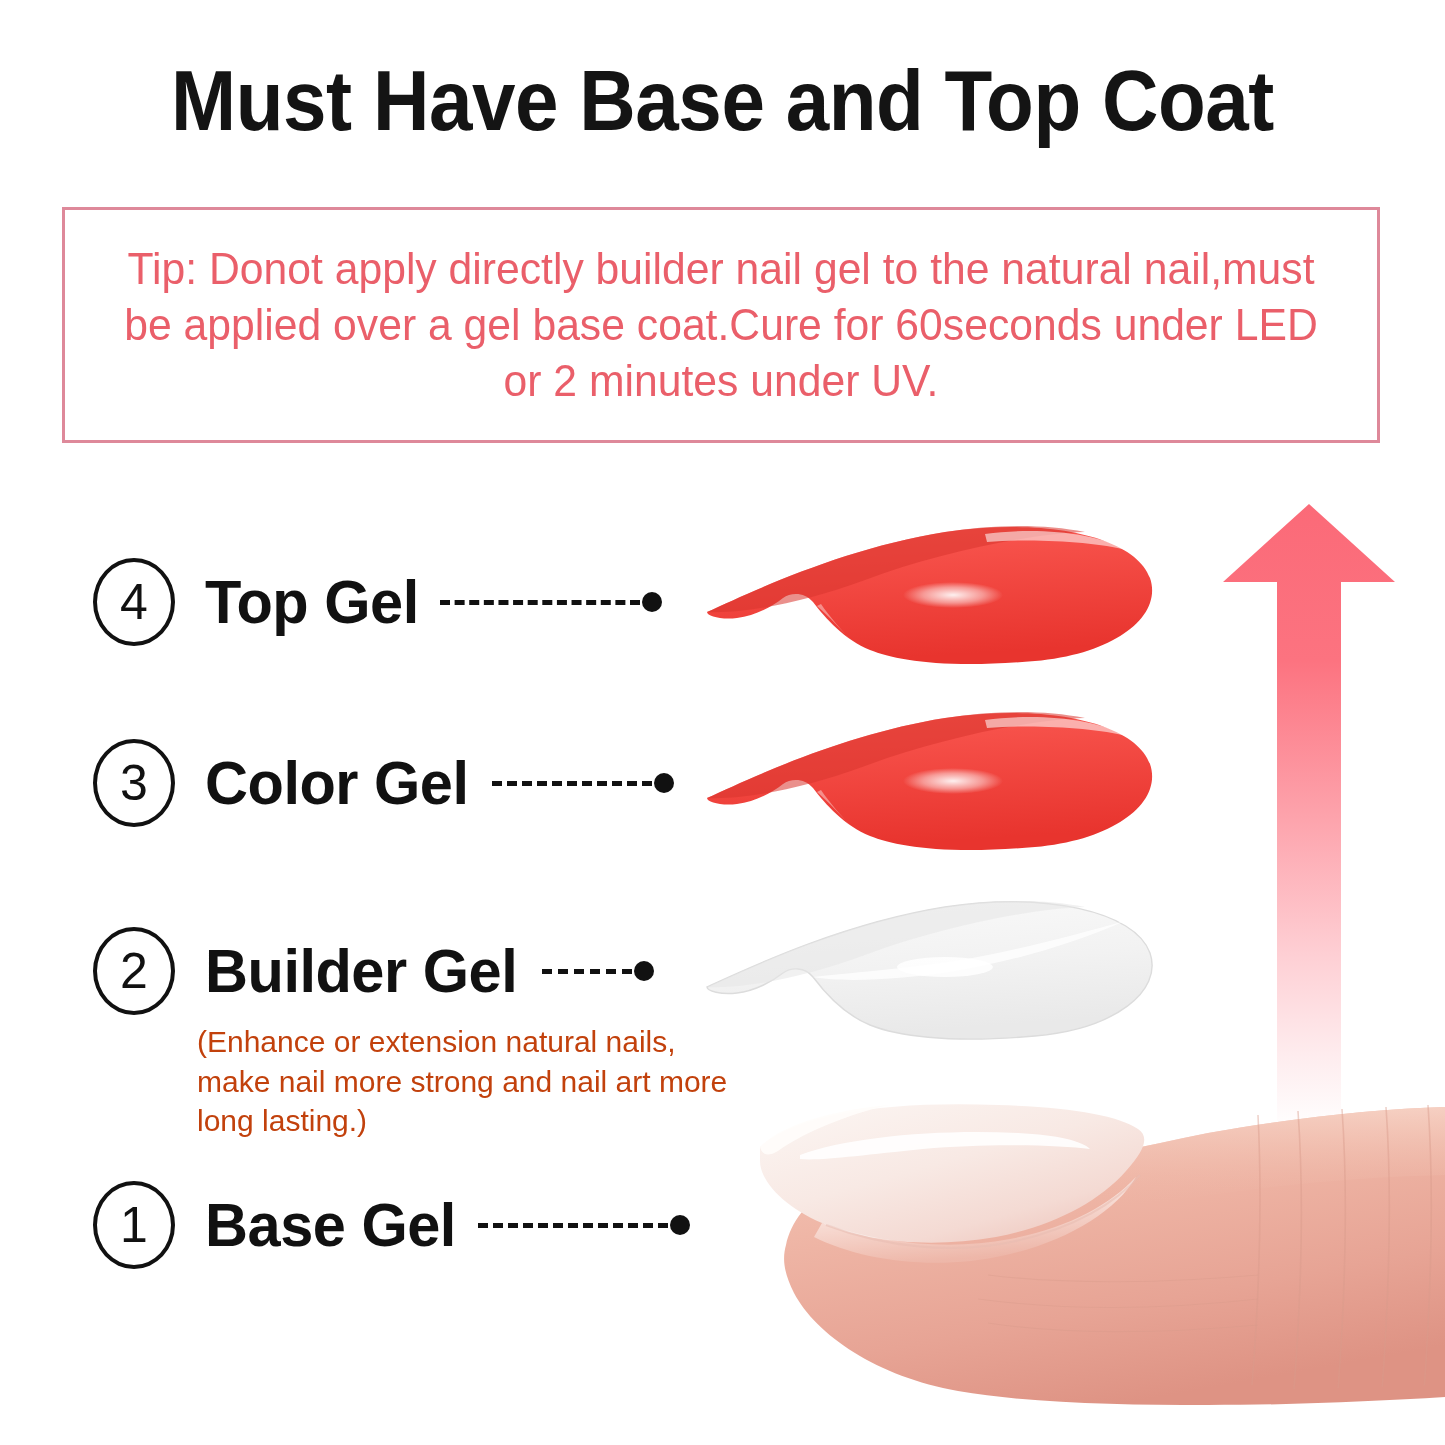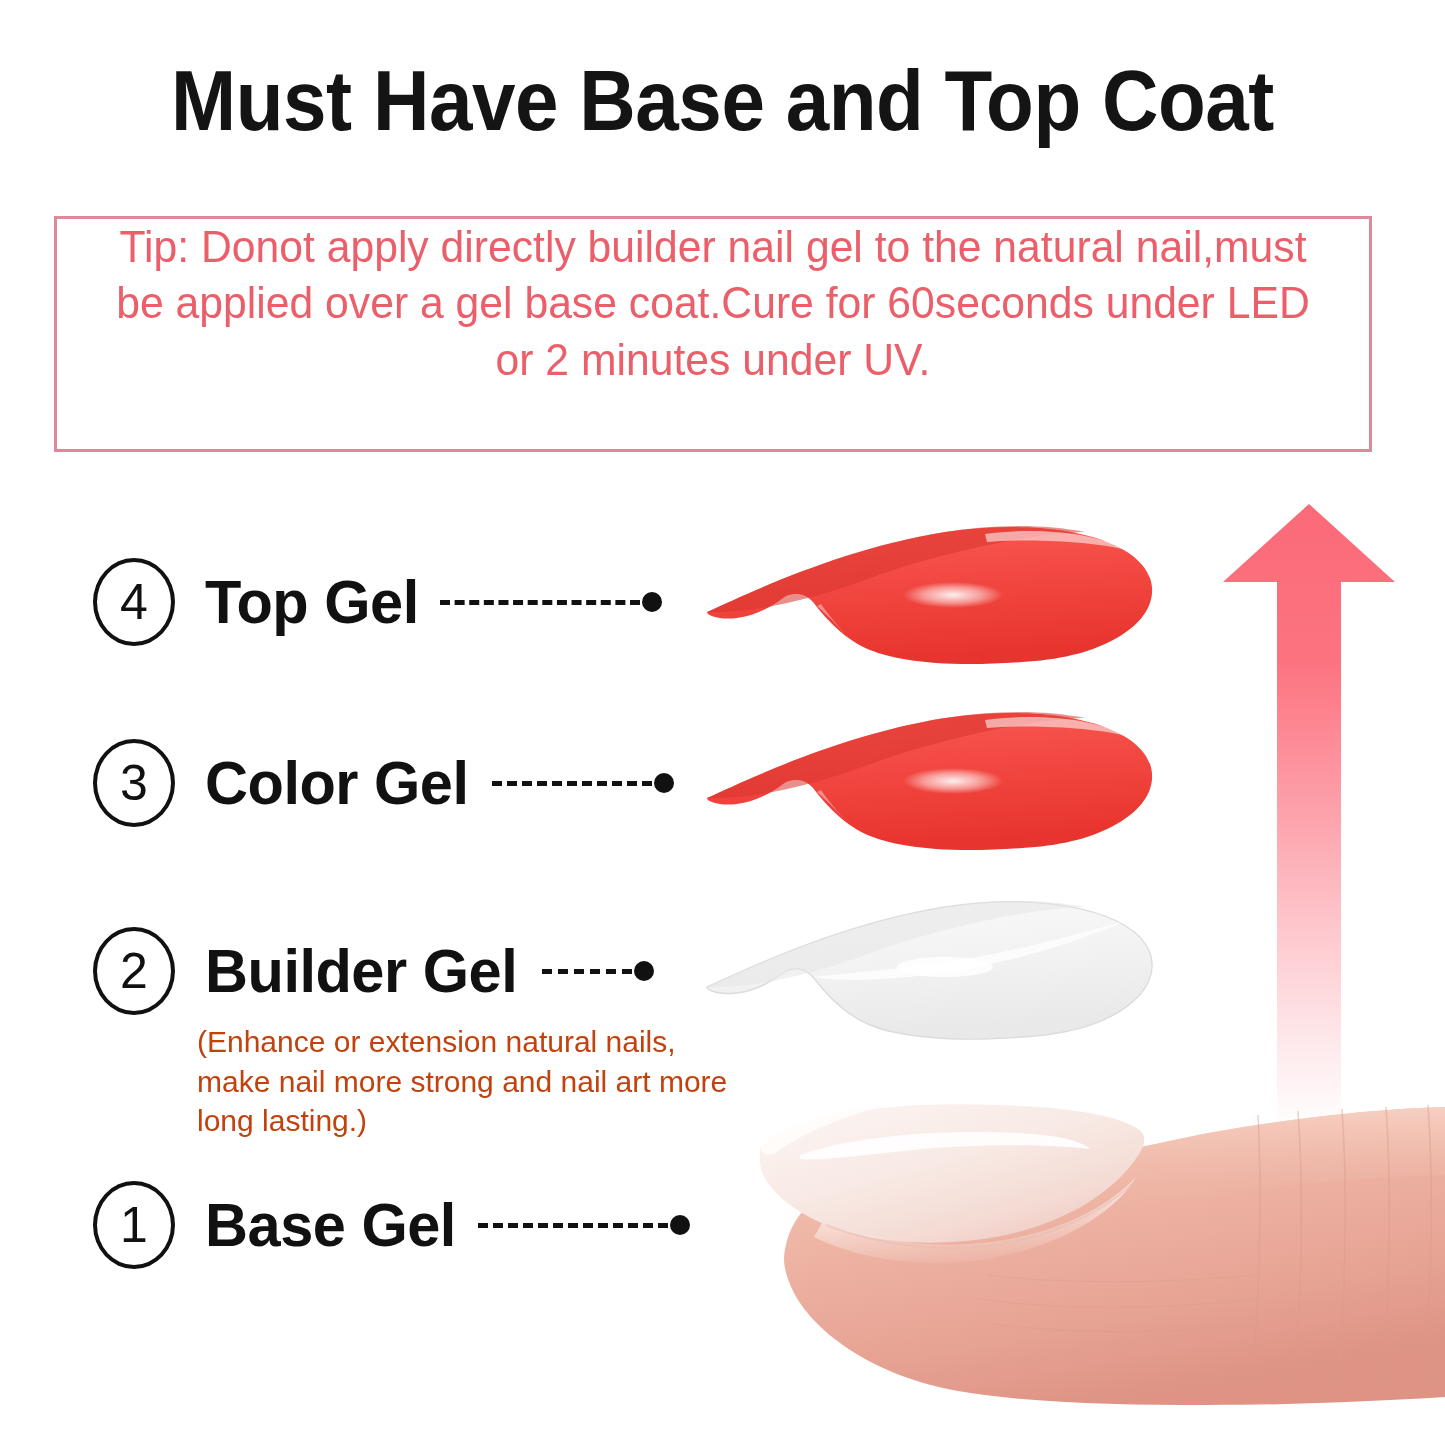--- a/index.html
+++ b/index.html
@@ -33,31 +33,30 @@
     font-size: 85px;
     letter-spacing: -0.5px;
     color: #141414;
     transform: scaleX(0.92);
     white-space: nowrap;
   }
 
   
   #tip-box {
     position: absolute;
-    left: 54px;
+    left: 62px;
     top: 207px;
     width: 1318px;
     height: 236px;
     border: 3px solid #DE899A;
     box-sizing: border-box;
     background: #ffffff;
     display: flex;
-    align-items: flex-start;
+    align-items: center;
     justify-content: center;
-    margin-top: 9px;
   }
   #tip-text {
     color: #EA5F6A;
     font-family: "Liberation Sans", sans-serif;
     font-weight: 400;
     font-size: 44px;
     line-height: 1.28;
     text-align: center;
     padding: 0 26px;
     transform: scaleX(0.97);

